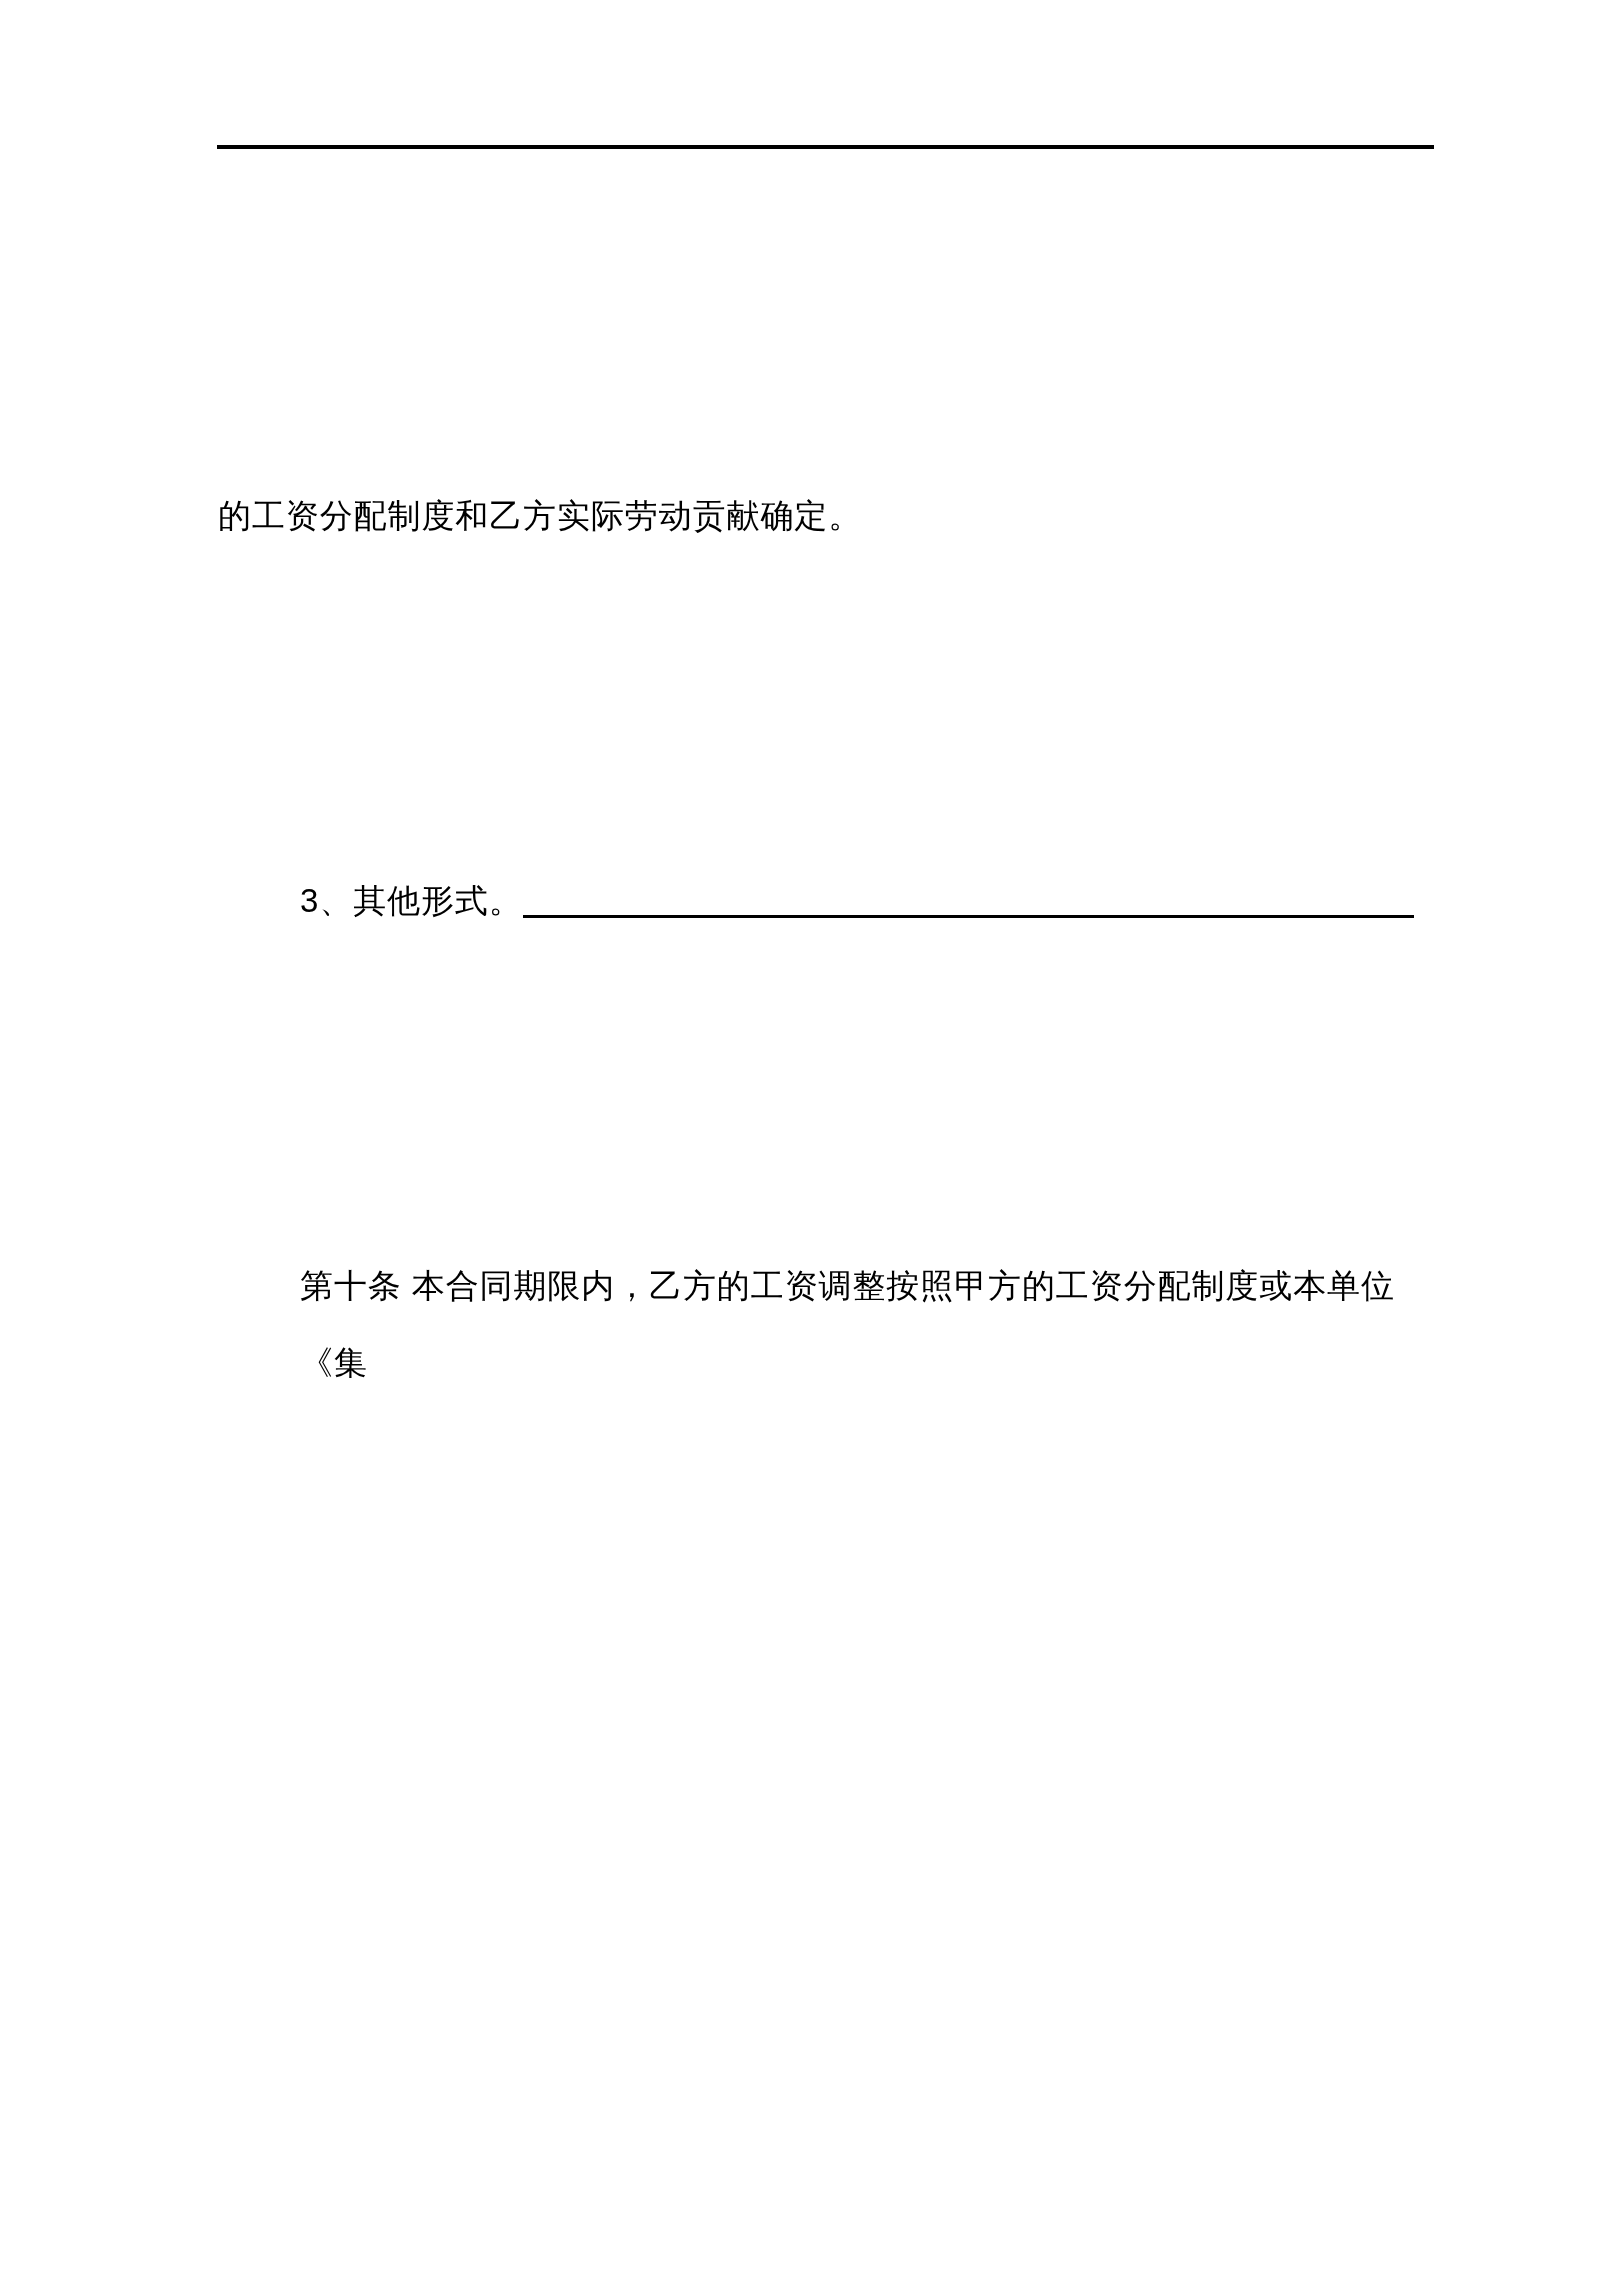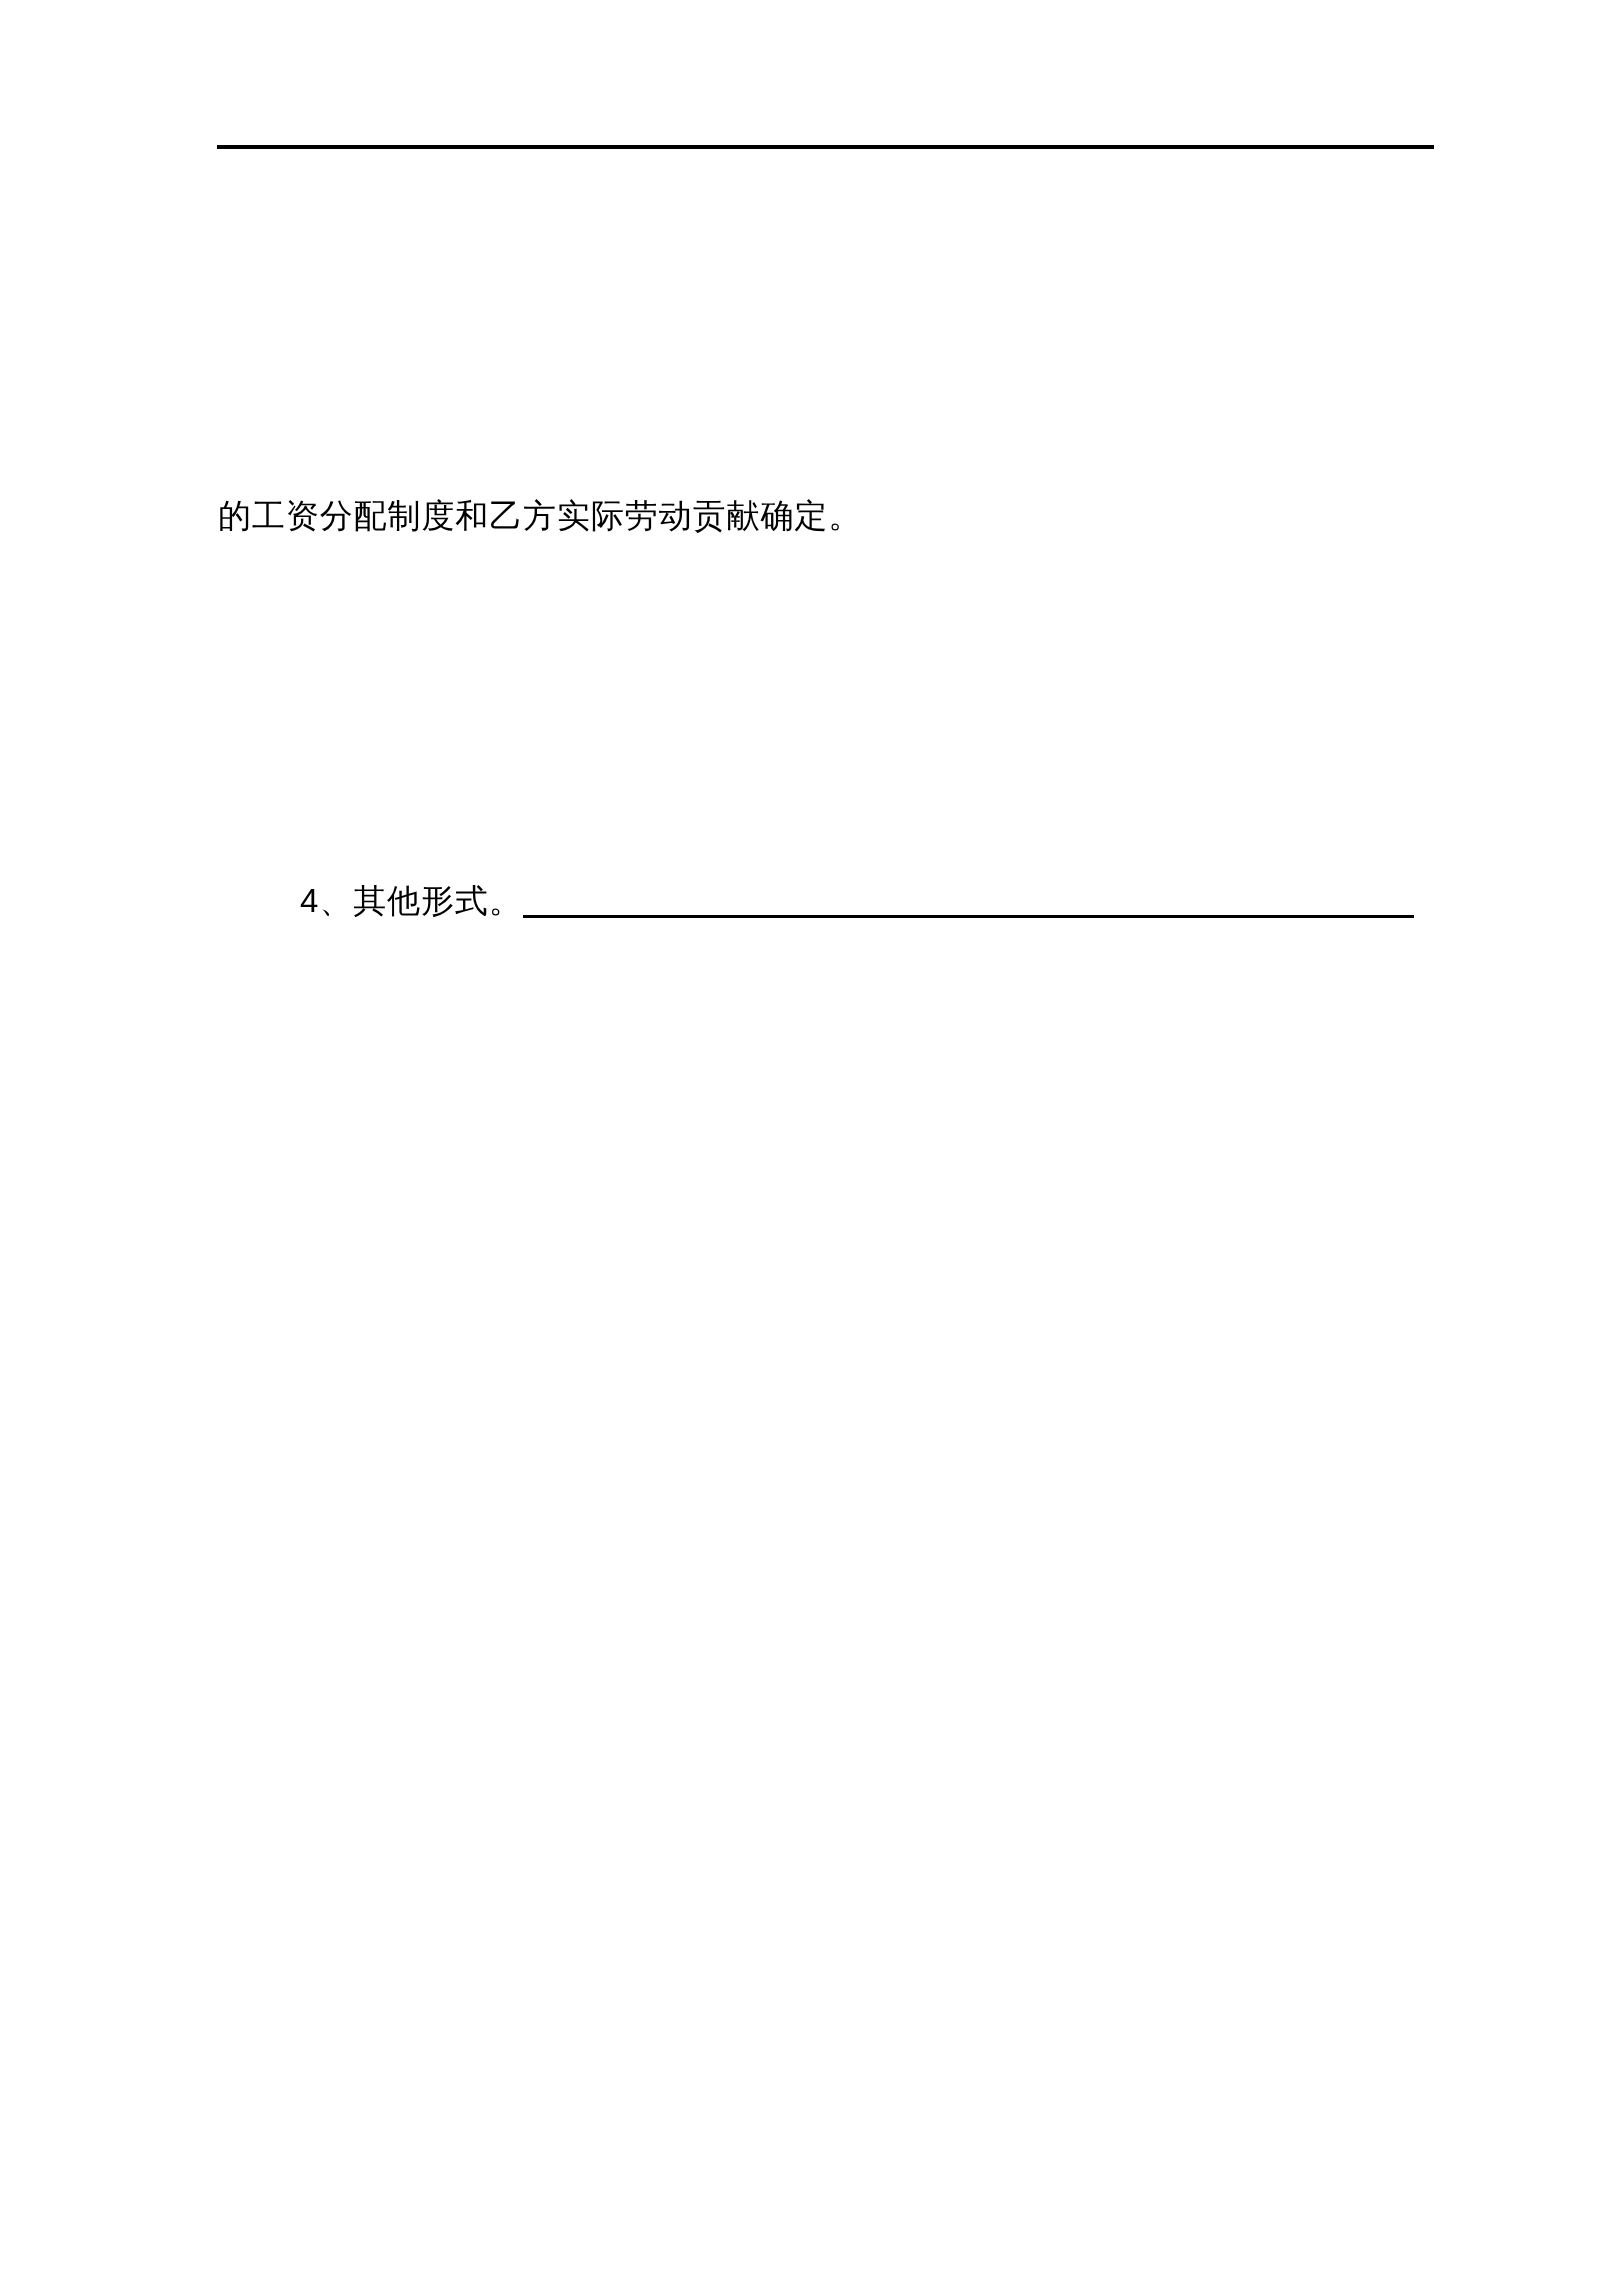--- a/index.html
+++ b/index.html
@@ -55,23 +55,24 @@
 
 <div class="page">
 
   <div class="header-rule"></div>
 
   <div class="body-text">
 
     <div class="ln"><span>的工资分配制度和乙方实际劳动贡献确定。</span></div>
 
 
-    <div class="ln ind-p"><span>4、其他形式。</span><span class="blank w980"></span></div>
+    <div class="ln ind-p"><span>3、其他形式。</span><span class="blank w980"></span></div>
 
 
+    <div class="ln ind-p"><span>第十条 本合同期限内，乙方的工资调整按照甲方的工资分配制度或本单位《集</span></div>
 
 
     
 
     
 
     
 
     
 

